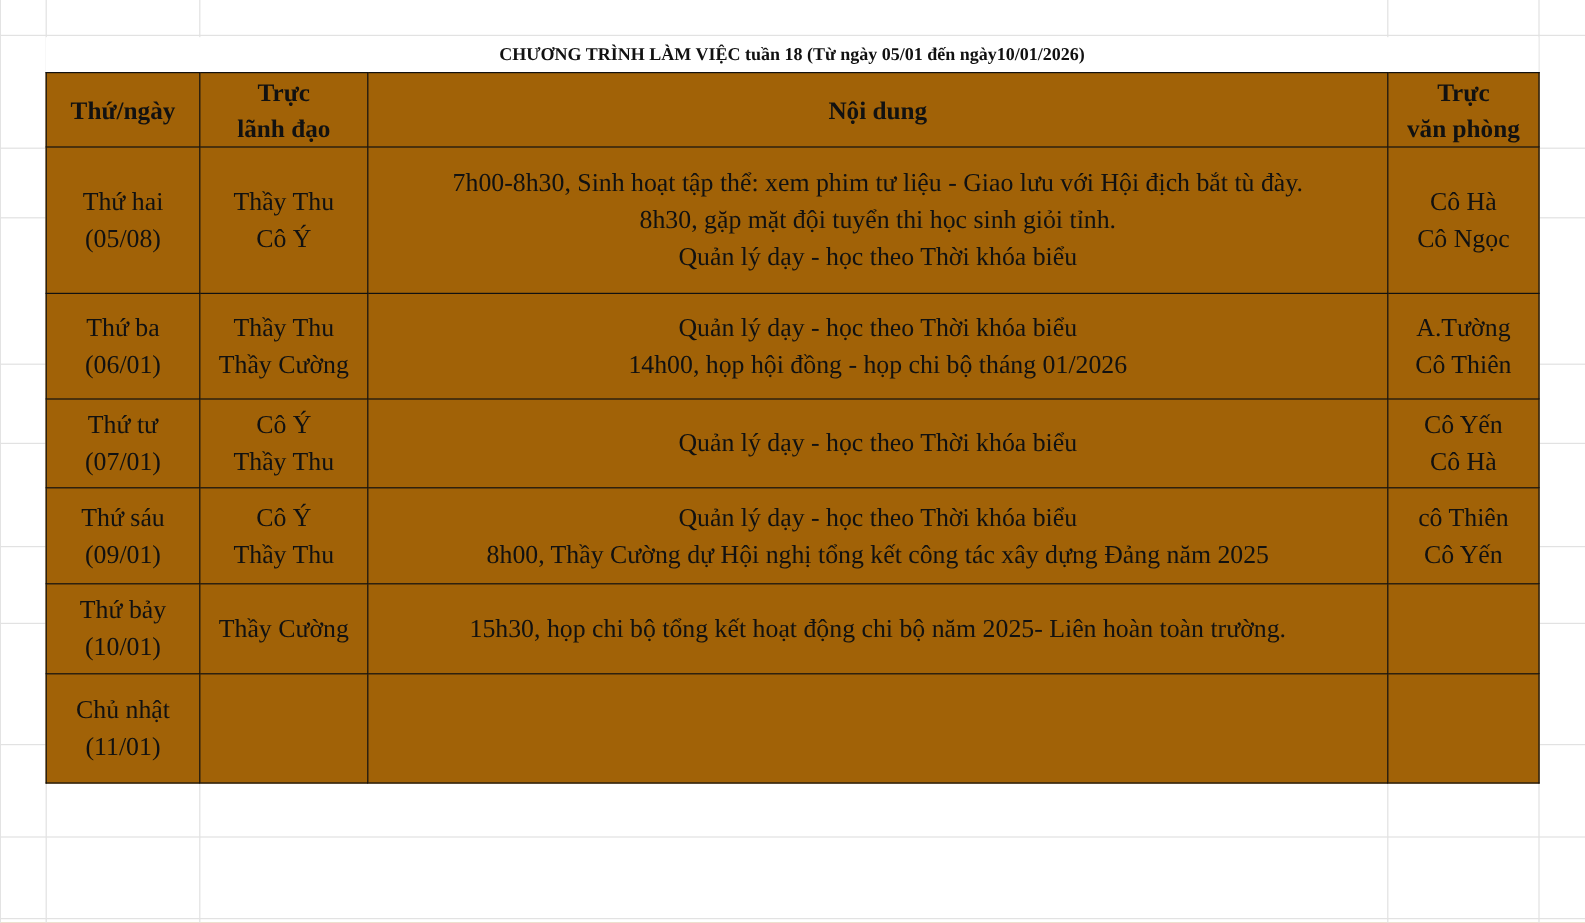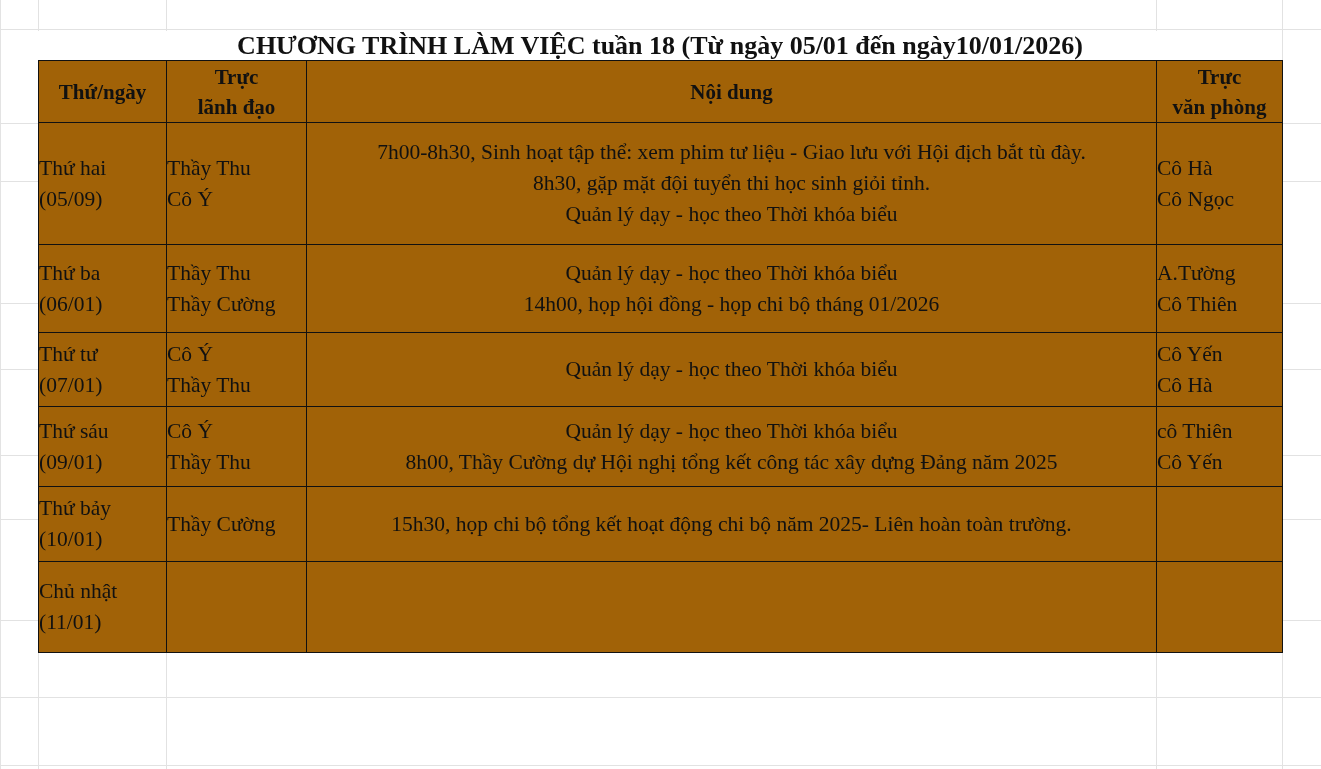--- a/index.html
+++ b/index.html
@@ -12,35 +12,35 @@
     color: #111;
   }
   
   .grid-v { position: absolute; top: 0; bottom: 0; width: 1px; background: #e2e2e2; }
   .grid-h { position: absolute; left: 0; right: 0; height: 1px; background: #e2e2e2; }
 
   .sheet { position: absolute; left: 0; top: 0; width: 1321px; height: 769px; }
 
   .title {
     position: absolute; left: 38px; top: 31px; width: 1244px; height: 30px;
-    text-align: center; font-weight: bold; font-size: 26px; line-height: 30px;
+    text-align: center; font-weight: bold; font-size: 15px; line-height: 30px;
     background: #fff;
   }
 
   table.schedule {
     position: absolute; left: 38px; top: 60px;
     border-collapse: collapse; background: #a16207;
     table-layout: fixed;
   }
   table.schedule th, table.schedule td {
     border: 1.5px solid #111; padding: 0; vertical-align: middle;
     font-size: 21.5px; line-height: 31px;
   }
   table.schedule th { font-weight: bold; text-align: center; font-size: 21px; line-height: 30px; }
-  td.center { text-align: left; }
+  td.center { text-align: center; }
   td.content { text-align: center; padding-left: 6px; }
   .line { display: block; white-space: nowrap; }
 </style>
 </head>
 <body>
 
 <div class="sheet">
 
   <div class="grid-v" style="left:38px"></div>
   <div class="grid-v" style="left:166px"></div>
@@ -78,21 +78,21 @@
           <span class="line">Trực</span>
           <span class="line">văn phòng</span>
         </th>
       </tr>
     </thead>
     <tbody>
 
       <tr style="height:122px">
         <td class="center">
           <span class="line">Thứ hai</span>
-          <span class="line">(05/09)</span>
+          <span class="line">(05/08)</span>
         </td>
         <td class="center">
           <span class="line">Thầy Thu</span>
           <span class="line">Cô Ý</span>
         </td>
         <td class="content">
           <span class="line">7h00-8h30, Sinh hoạt tập thể: xem phim tư liệu - Giao lưu với Hội địch bắt tù đày.</span>
           <span class="line">8h30, gặp mặt đội tuyển thi học sinh giỏi tỉnh.</span>
           <span class="line">Quản lý dạy - học theo Thời khóa biểu</span>
         </td>

